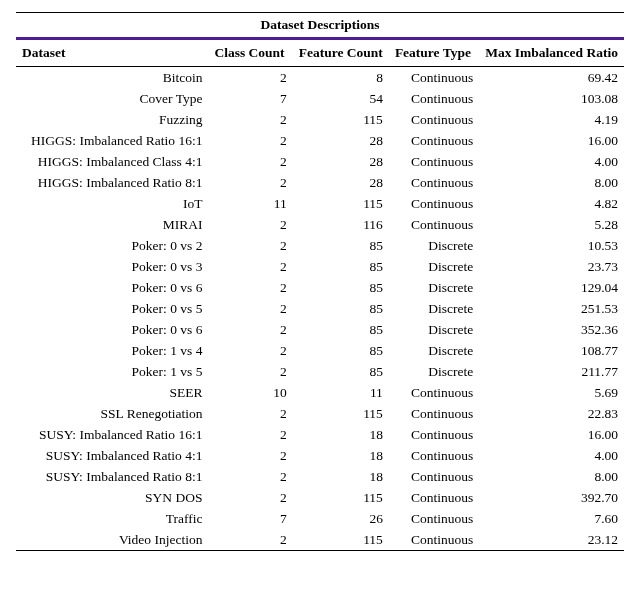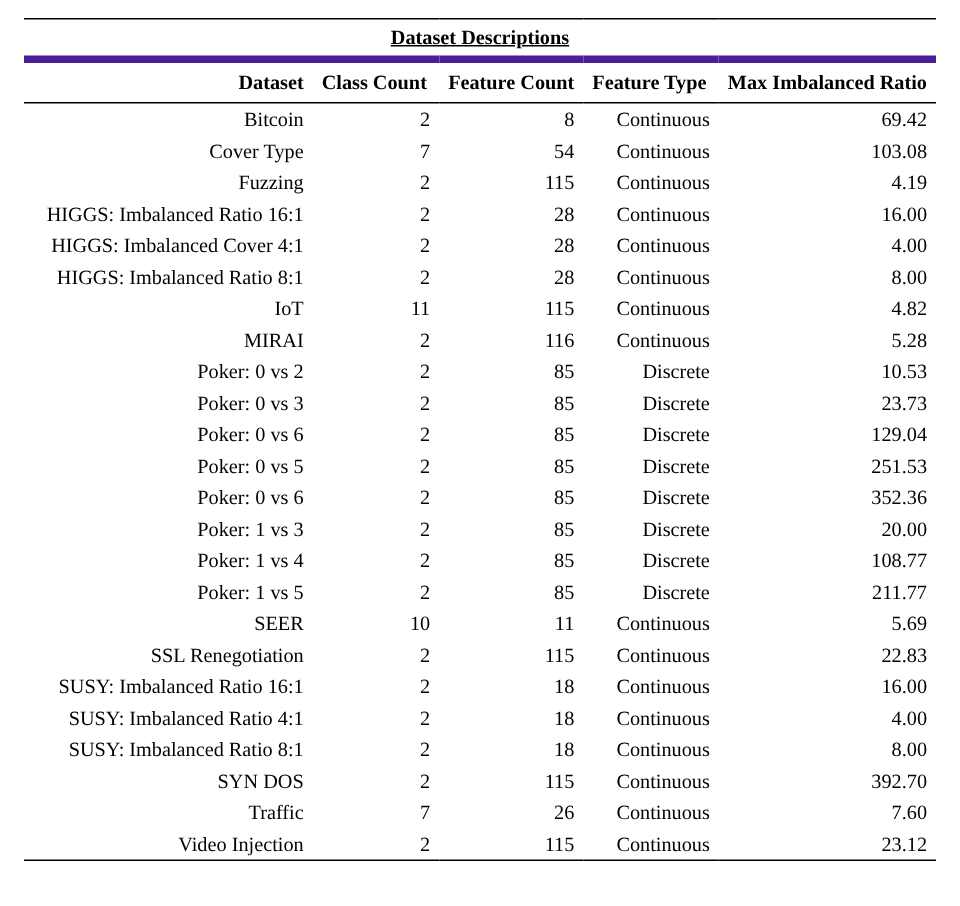--- a/index.html
+++ b/index.html
@@ -14,32 +14,31 @@
   }
   .tbl {
     width: 100%;
     border-collapse: collapse;
   }
   .title-row td {
     text-align: center;
     font-weight: bold;
     padding: 4px 0 4px 0;
     border-top: 1.5px solid #000;
-    border-bottom: 5px solid #4c1d95;
-    text-decoration: underline;
+    border-bottom: 3px solid #4c1d95;
   }
   .header-row th {
     font-weight: bold;
     padding: 5px 6px 5px 6px;
     border-bottom: 1px solid #000;
     text-align: left;
     white-space: nowrap;
   }
   .header-row th:first-child {
-    text-align: right;
+    text-align: left;
   }
   .body-row td {
     padding: 2.5px 6px;
     text-align: right;
   }
   .body-row td:first-child {
     text-align: right;
   }
   .body-last td {
     border-bottom: 1.5px solid #000;
@@ -96,21 +95,21 @@
         <td>4.19</td>
       </tr>
       <tr class="body-row">
         <td>HIGGS: Imbalanced Ratio 16:1</td>
         <td>2</td>
         <td>28</td>
         <td>Continuous</td>
         <td>16.00</td>
       </tr>
       <tr class="body-row">
-        <td>HIGGS: Imbalanced Cover 4:1</td>
+        <td>HIGGS: Imbalanced Class 4:1</td>
         <td>2</td>
         <td>28</td>
         <td>Continuous</td>
         <td>4.00</td>
       </tr>
       <tr class="body-row">
         <td>HIGGS: Imbalanced Ratio 8:1</td>
         <td>2</td>
         <td>28</td>
         <td>Continuous</td>
@@ -157,27 +156,20 @@
         <td>85</td>
         <td>Discrete</td>
         <td>251.53</td>
       </tr>
       <tr class="body-row">
         <td>Poker: 0 vs 6</td>
         <td>2</td>
         <td>85</td>
         <td>Discrete</td>
         <td>352.36</td>
-      </tr>
-      <tr class="body-row">
-        <td>Poker: 1 vs 3</td>
-        <td>2</td>
-        <td>85</td>
-        <td>Discrete</td>
-        <td>20.00</td>
       </tr>
       <tr class="body-row">
         <td>Poker: 1 vs 4</td>
         <td>2</td>
         <td>85</td>
         <td>Discrete</td>
         <td>108.77</td>
       </tr>
       <tr class="body-row">
         <td>Poker: 1 vs 5</td>

